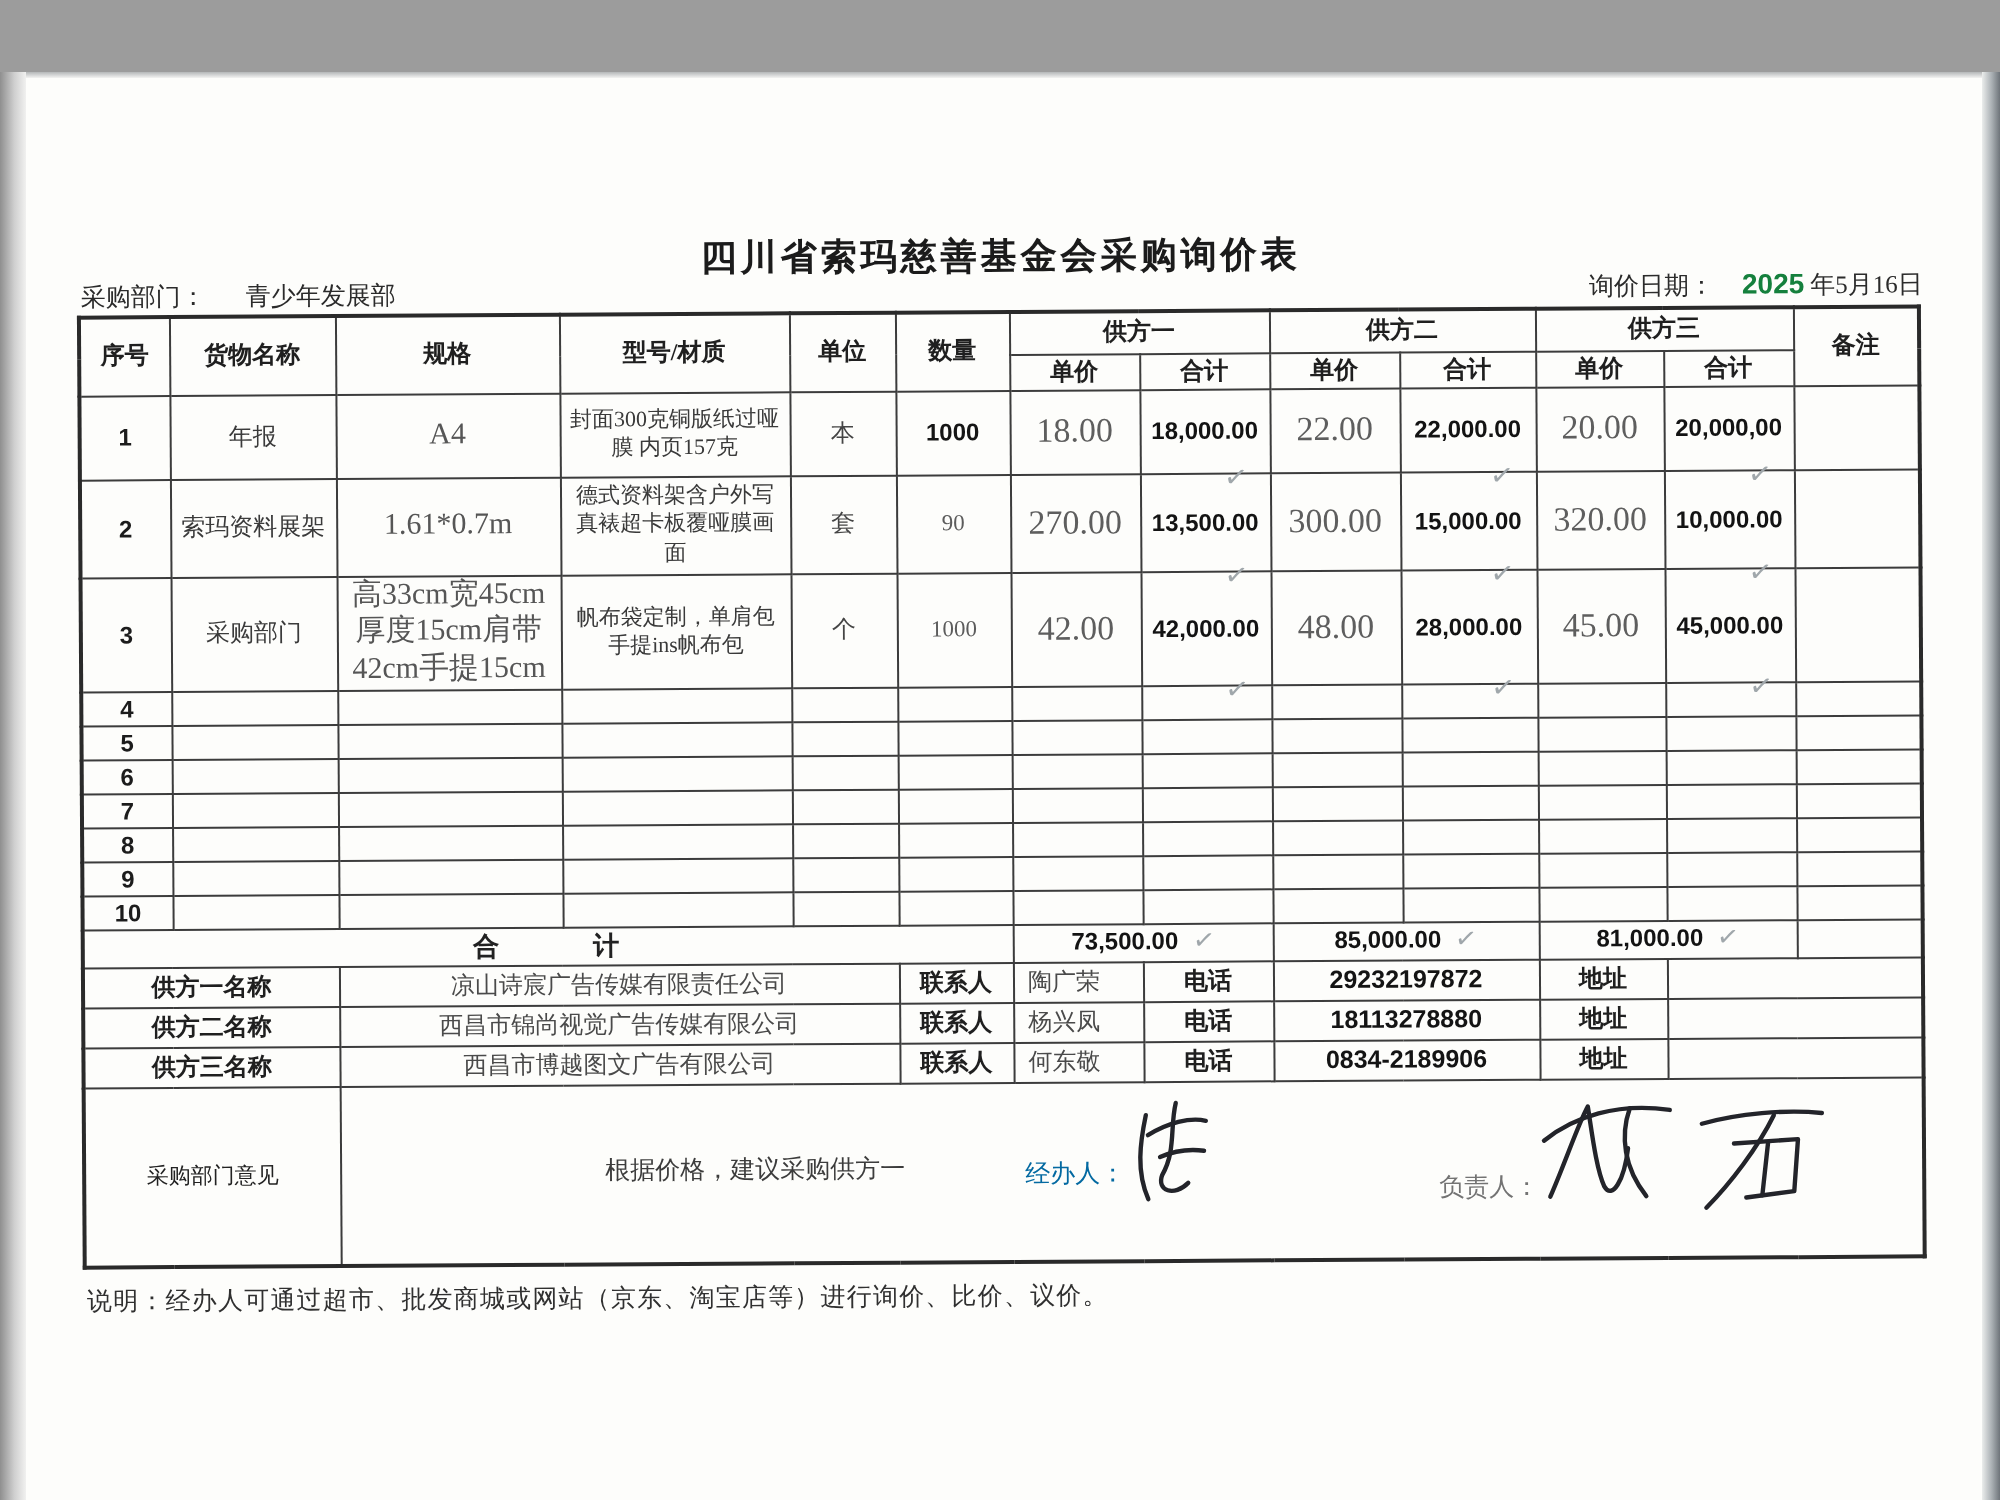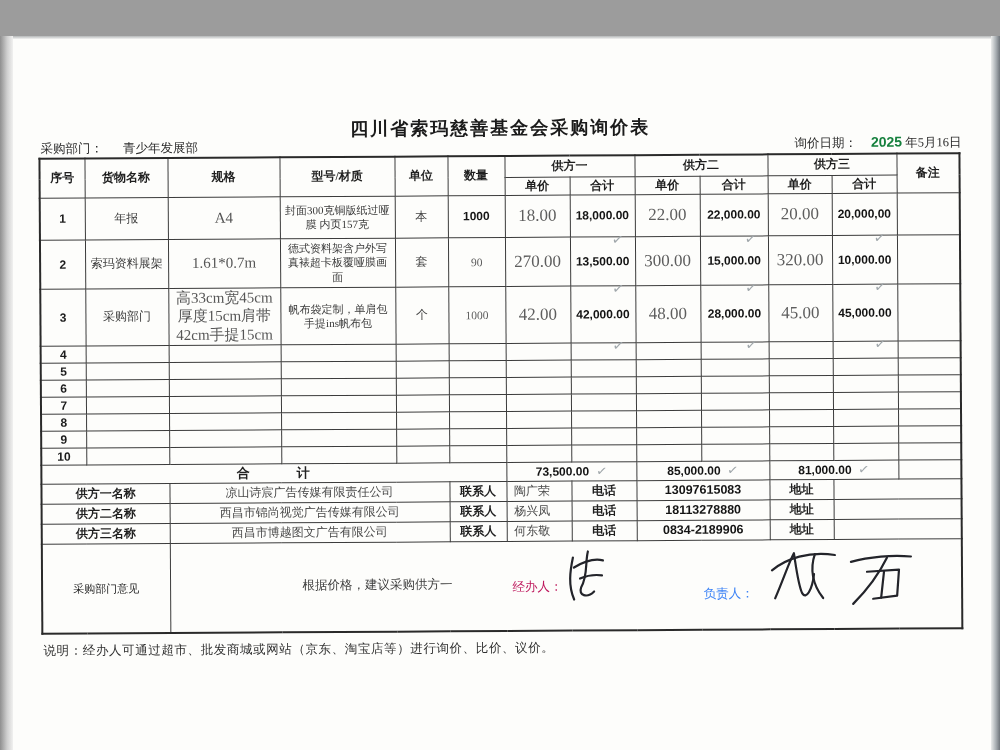--- a/index.html
+++ b/index.html
@@ -54,22 +54,22 @@
   .sum-row td{border-top:2px solid #2a2a2a;border-bottom:2px solid #2a2a2a;}
   .sum-label{font-weight:bold;font-size:13px;white-space:pre;letter-spacing:2px;}
   .company{font-size:12px;color:#4a4a4a;}
   .contact{font-size:12px;color:#4a4a4a;text-align:left;padding-left:7px;}
   .phone{font-family:"Liberation Sans","DejaVu Sans",sans-serif;font-weight:bold;
     font-size:12.5px;color:#141414;}
   .opinion-label{font-weight:normal;font-size:11px;line-height:1.5;}
   .opinion-label span{display:inline-block;width:68px;}
   .opinion-cell{position:relative;text-align:left;}
   .suggestion{position:absolute;left:132px;top:34px;font-size:12.5px;color:#3c3c3c;}
-  .handler-label{position:absolute;left:342px;top:37px;font-size:12.5px;color:#be185d;}
-  .manager-label{position:absolute;left:533px;top:45px;font-size:12.5px;color:#3b82f6;}
+  .handler-label{position:absolute;left:342px;top:37px;font-size:12.5px;color:#0369a1;}
+  .manager-label{position:absolute;left:549px;top:45px;font-size:12.5px;color:#737373;}
   .sig{position:absolute;}
   .sig path{fill:none;stroke:#23242a;stroke-width:2.2;stroke-linecap:round;stroke-linejoin:round;}
   .sig1{left:386px;top:4px;}
   .sig2{left:598px;top:6px;}
   .sig3{left:676px;top:8px;}
   .footnote{position:absolute;left:29px;top:601px;font-size:12.5px;color:#303030;letter-spacing:0.6px;}
 </style>
 </head>
 <body>
 
@@ -292,21 +292,21 @@
           <td colspan="2" class="total"><span>81,000.00</span><span class="check-inline">✓</span></td>
           <td></td>
         </tr>
 
         <tr style="height:20px">
           <td colspan="2" class="th">供方一名称</td>
           <td colspan="3" class="company">凉山诗宸广告传媒有限责任公司</td>
           <td class="th">联系人</td>
           <td class="contact">陶广荣</td>
           <td class="th">电话</td>
-          <td colspan="2" class="phone">13097615083</td>
+          <td colspan="2" class="phone">29232197872</td>
           <td class="th">地址</td>
           <td colspan="2"></td>
         </tr>
         <tr style="height:20px">
           <td colspan="2" class="th">供方二名称</td>
           <td colspan="3" class="company">西昌市锦尚视觉广告传媒有限公司</td>
           <td class="th">联系人</td>
           <td class="contact">杨兴凤</td>
           <td class="th">电话</td>
           <td colspan="2" class="phone">18113278880</td>

